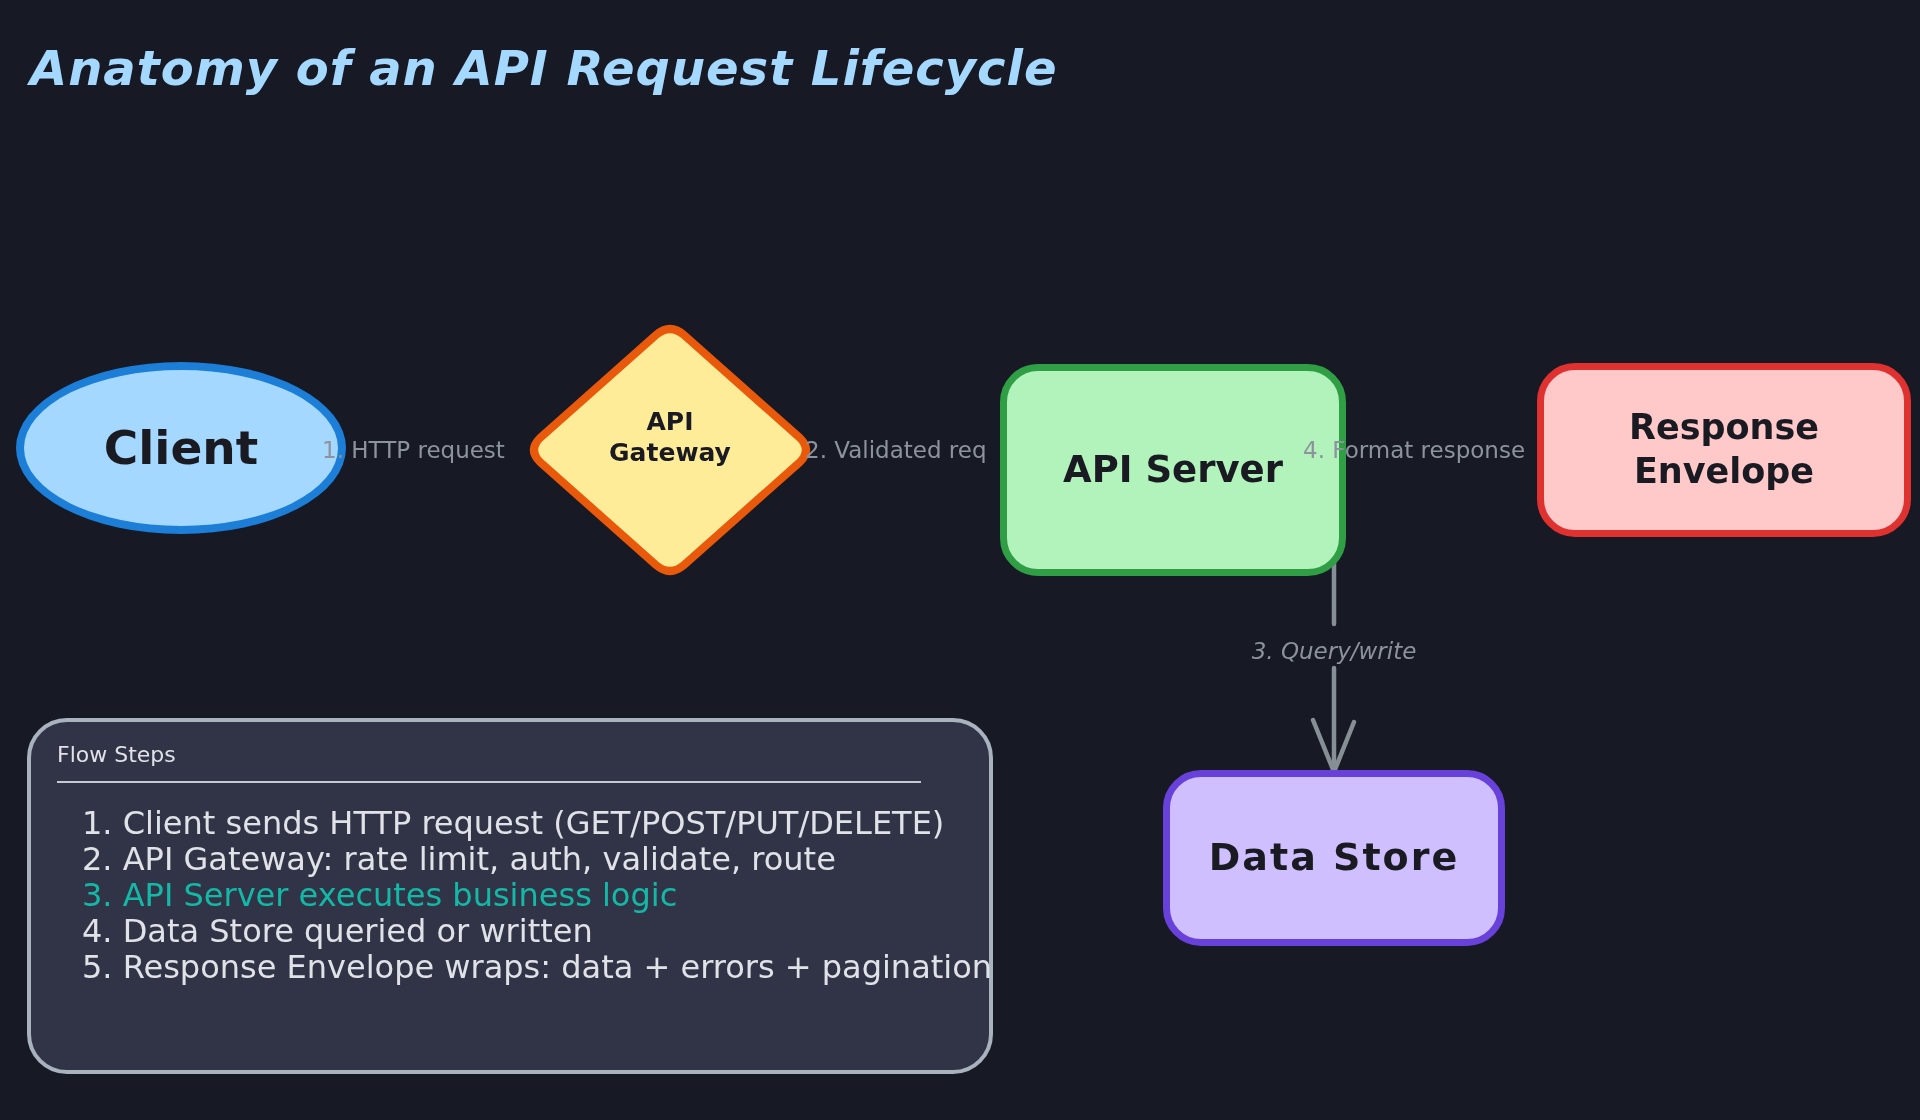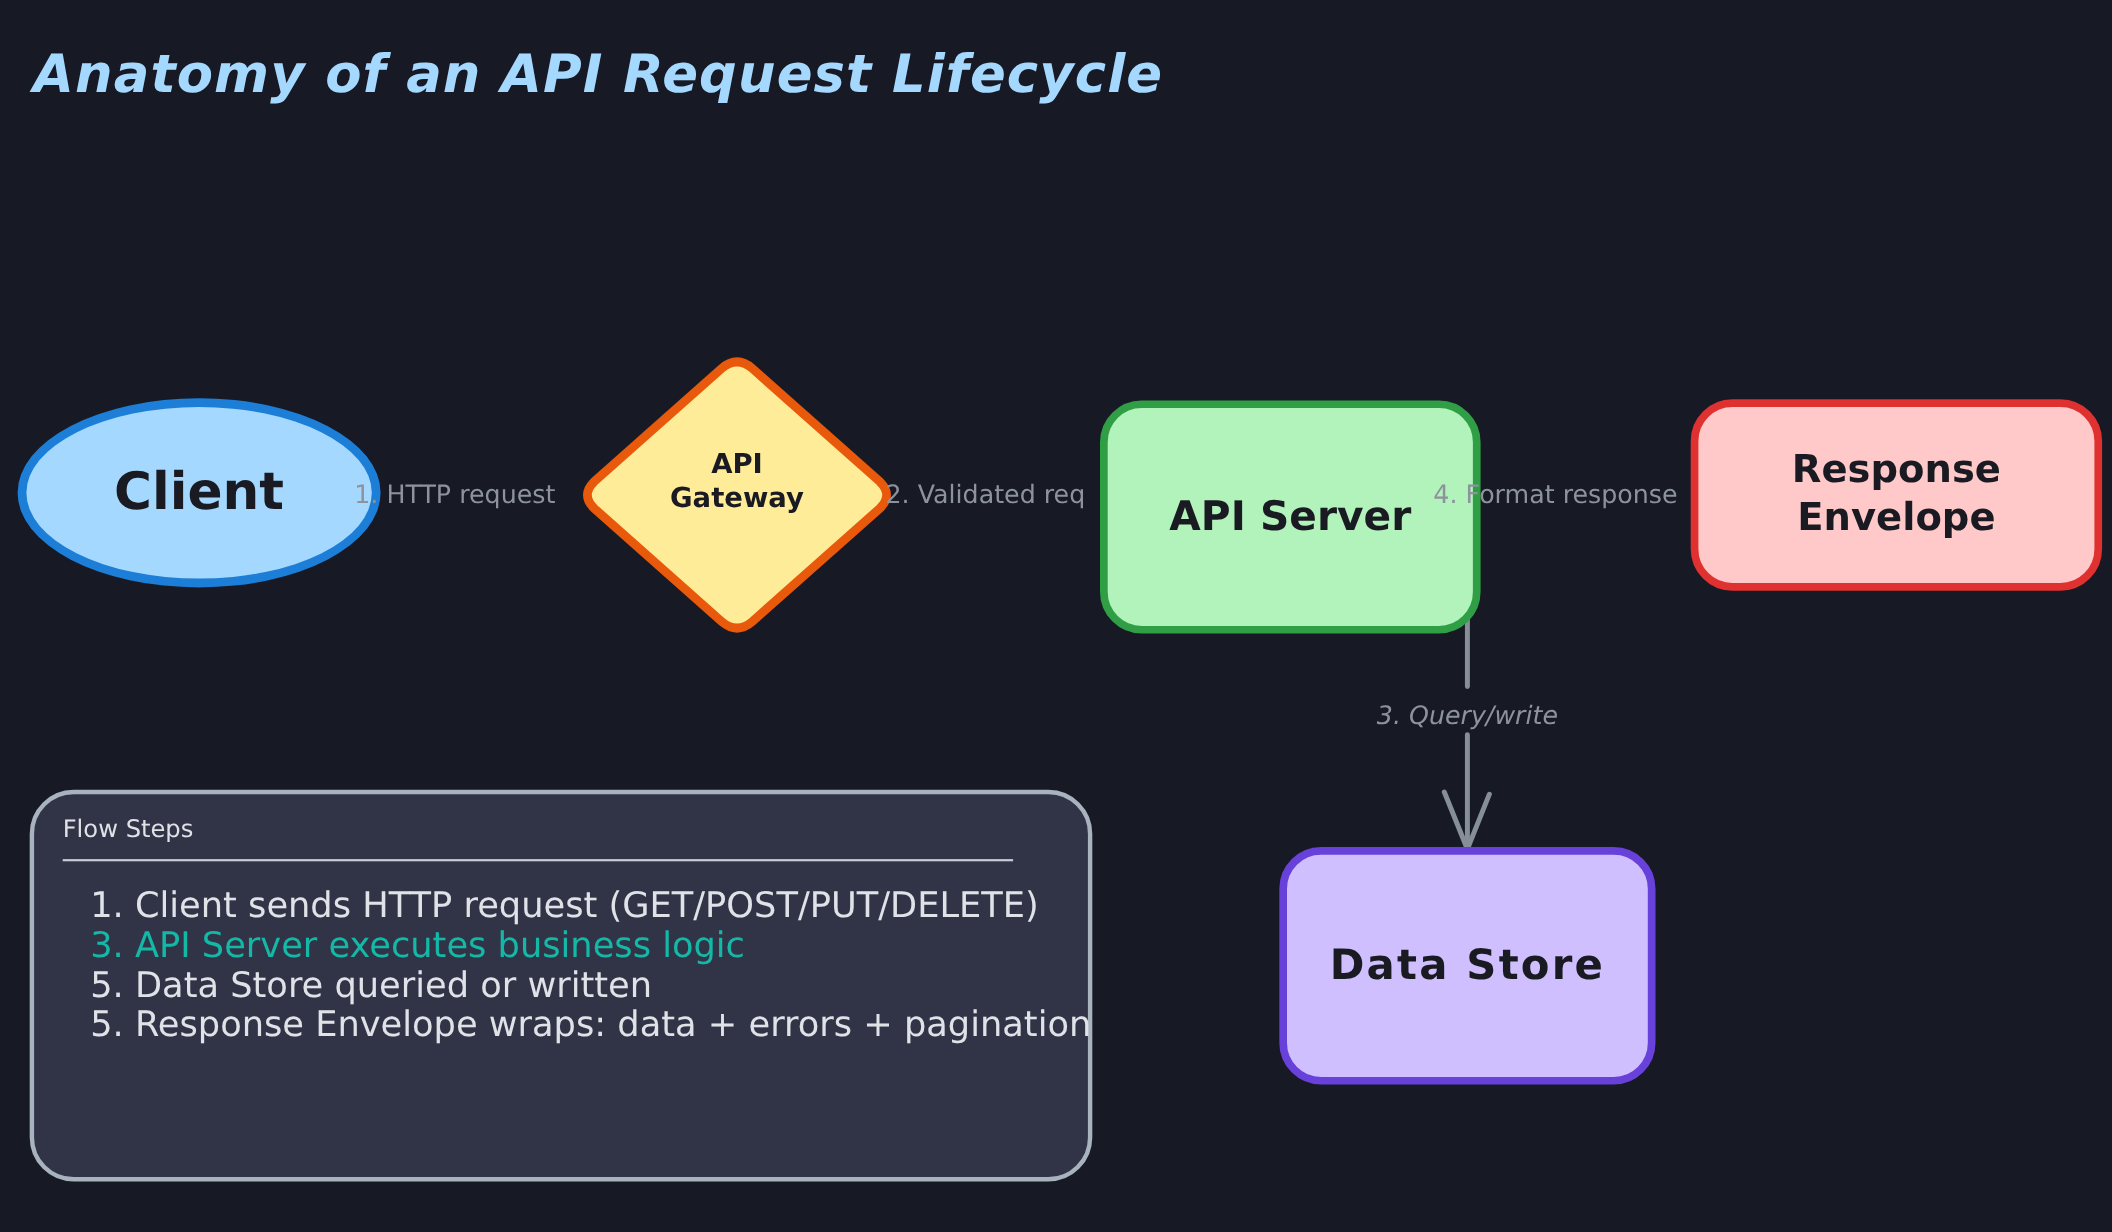--- a/index.html
+++ b/index.html
@@ -73,21 +73,21 @@
   .rect-api-server .node-label { font-size: 37px; }
   .rect-response {
     left: 1526px; top: 363px;
     width: 374px; height: 174px;
     z-index: 3;
     margin-left: 11px;
   }
   .rect-response .node-label { font-size: 35px; width: 250px; }
   .rect-data-store {
     left: 1163px; top: 770px;
-    width: 342px; height: 216px;
+    width: 342px; height: 176px;
     z-index: 3;
   }
   .rect-data-store .node-label { font-size: 38px; letter-spacing: 2px; }
   .edge-label {
     position: absolute;
     font-size: 23px;
     white-space: nowrap;
     z-index: 6;
   }
   .edge-label-1 { left: 322px; top: 437px; }
@@ -175,19 +175,20 @@
 
   <div class="node rect-node rect-data-store" style="background: rgb(208, 191, 255); border-color: rgb(103, 65, 217);">
     <span class="node-label" style="color: rgb(26, 27, 34);">Data Store</span>
   </div>
 
   <div class="flow-panel" style="background: rgb(49, 52, 71); border-color: rgb(169, 178, 191);">
     <div class="flow-title" style="color: rgb(223, 226, 231);">Flow Steps</div>
     <div class="flow-divider"></div>
     <div class="flow-items">
       <div class="flow-item" style="color: rgb(223, 226, 231);">1. Client sends HTTP request (GET/POST/PUT/DELETE)</div>
+      <div class="flow-item" style="color: rgb(223, 226, 231);">2. API Gateway: rate limit, auth, validate, route</div>
       <div class="flow-item" style="color: #14b8a6;">3. API Server executes business logic</div>
-      <div class="flow-item" style="color: rgb(223, 226, 231);">5. Data Store queried or written</div>
+      <div class="flow-item" style="color: rgb(223, 226, 231);">4. Data Store queried or written</div>
       <div class="flow-item" style="color: rgb(223, 226, 231);">5. Response Envelope wraps: data + errors + pagination</div>
     </div>
   </div>
 
 </div>
 
 </body></html>

